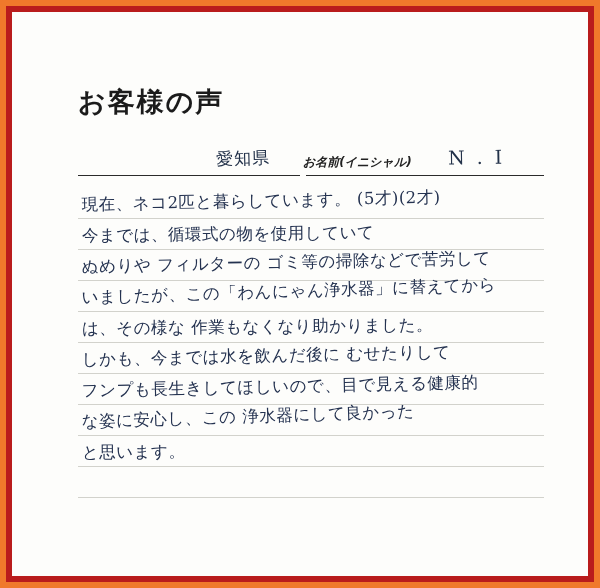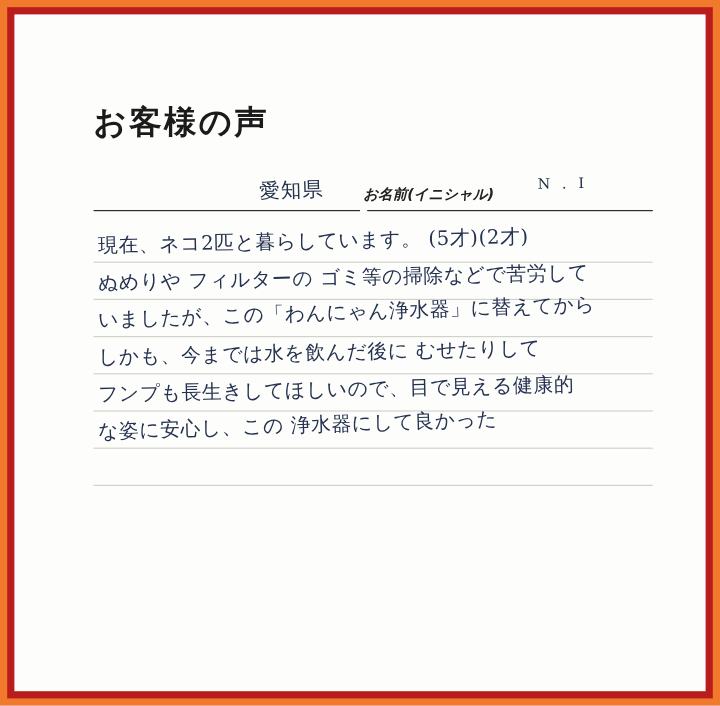--- a/index.html
+++ b/index.html
@@ -76,21 +76,21 @@
   #value-address {
     left: 138px;
     top: -3px;
     font-size: 17px;
     letter-spacing: 1px;
     transform: rotate(-1.5deg);
   }
   #value-name {
     left: 370px;
     top: -4px;
-    font-size: 12px;
+    font-size: 19px;
     letter-spacing: 3px;
     transform: rotate(-1deg);
   }
   
   #body-lines {
     position: absolute;
     left: 66px;
     top: 176px;
     width: 466px;
   }
@@ -136,37 +136,49 @@
       <div class="form-underline" id="underline-name"></div>
       <div class="handwrite" id="value-name">N . I</div>
     </div>
 
     <div id="body-lines">
       <div class="rule-row">
         <div class="text tilt-a">現在、ネコ2匹と暮らしています。 (5才)(2才)</div>
         <div class="rule"></div>
       </div>
       <div class="rule-row">
+        <div class="text tilt-b">今までは、循環式の物を使用していて</div>
+        <div class="rule"></div>
+      </div>
+      <div class="rule-row">
         <div class="text tilt-a">ぬめりや フィルターの ゴミ等の掃除などで苦労して</div>
         <div class="rule"></div>
       </div>
       <div class="rule-row">
         <div class="text tilt-c">いましたが、この「わんにゃん浄水器」に替えてから</div>
+        <div class="rule"></div>
+      </div>
+      <div class="rule-row">
+        <div class="text tilt-b">は、その様な 作業もなくなり助かりました。</div>
         <div class="rule"></div>
       </div>
       <div class="rule-row">
         <div class="text tilt-a">しかも、今までは水を飲んだ後に むせたりして</div>
         <div class="rule"></div>
       </div>
       <div class="rule-row">
         <div class="text tilt-a">フンプも長生きしてほしいので、目で見える健康的</div>
         <div class="rule"></div>
       </div>
       <div class="rule-row">
         <div class="text tilt-c">な姿に安心し、この 浄水器にして良かった</div>
+        <div class="rule"></div>
+      </div>
+      <div class="rule-row">
+        <div class="text tilt-b">と思います。</div>
         <div class="rule"></div>
       </div>
       <div class="rule-row">
         <div class="text"></div>
         <div class="rule"></div>
       </div>
       <div class="rule-row">
         <div class="text"></div>
 
       </div>

